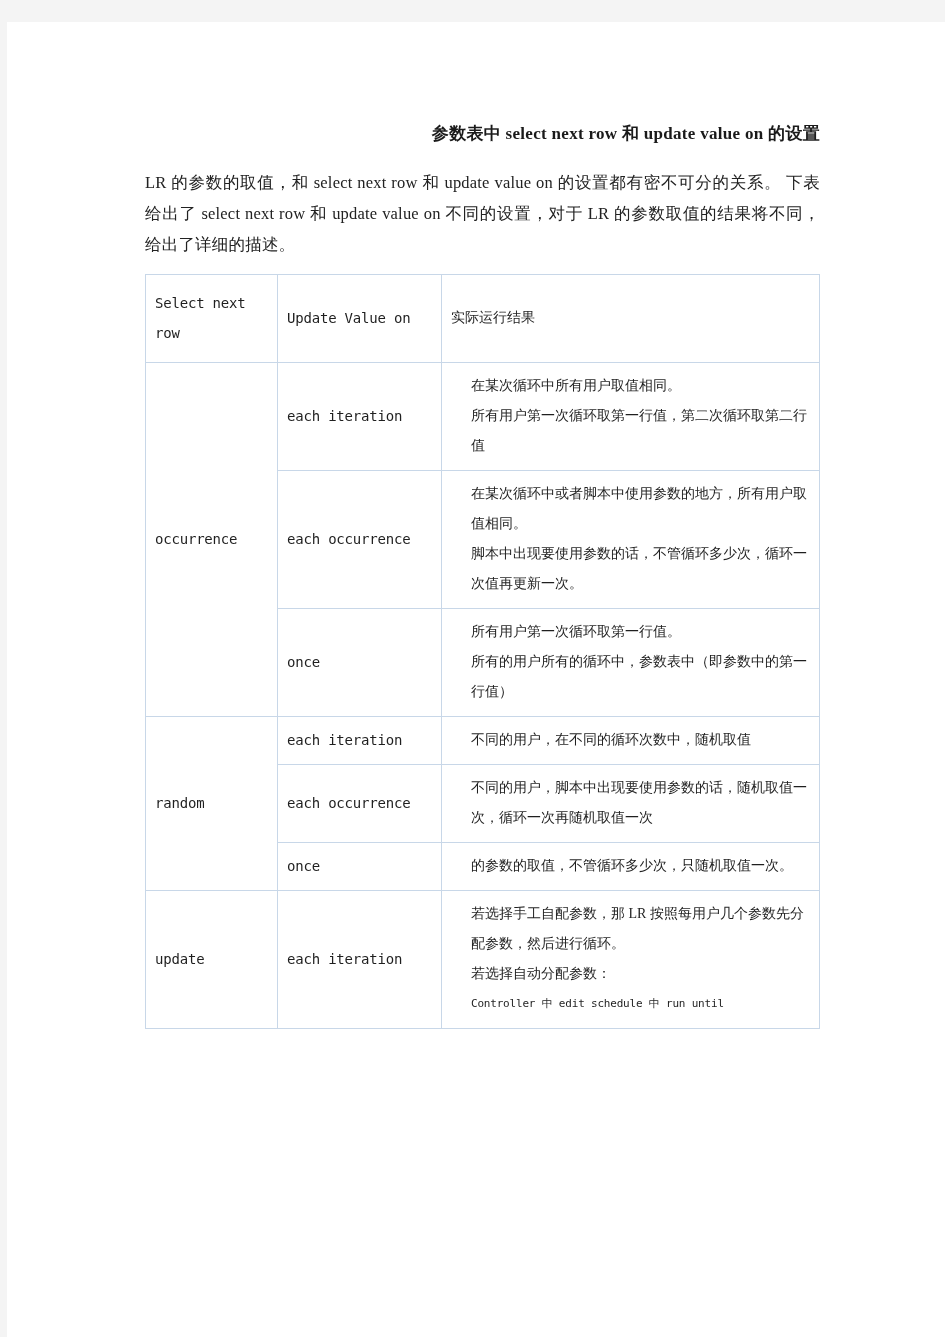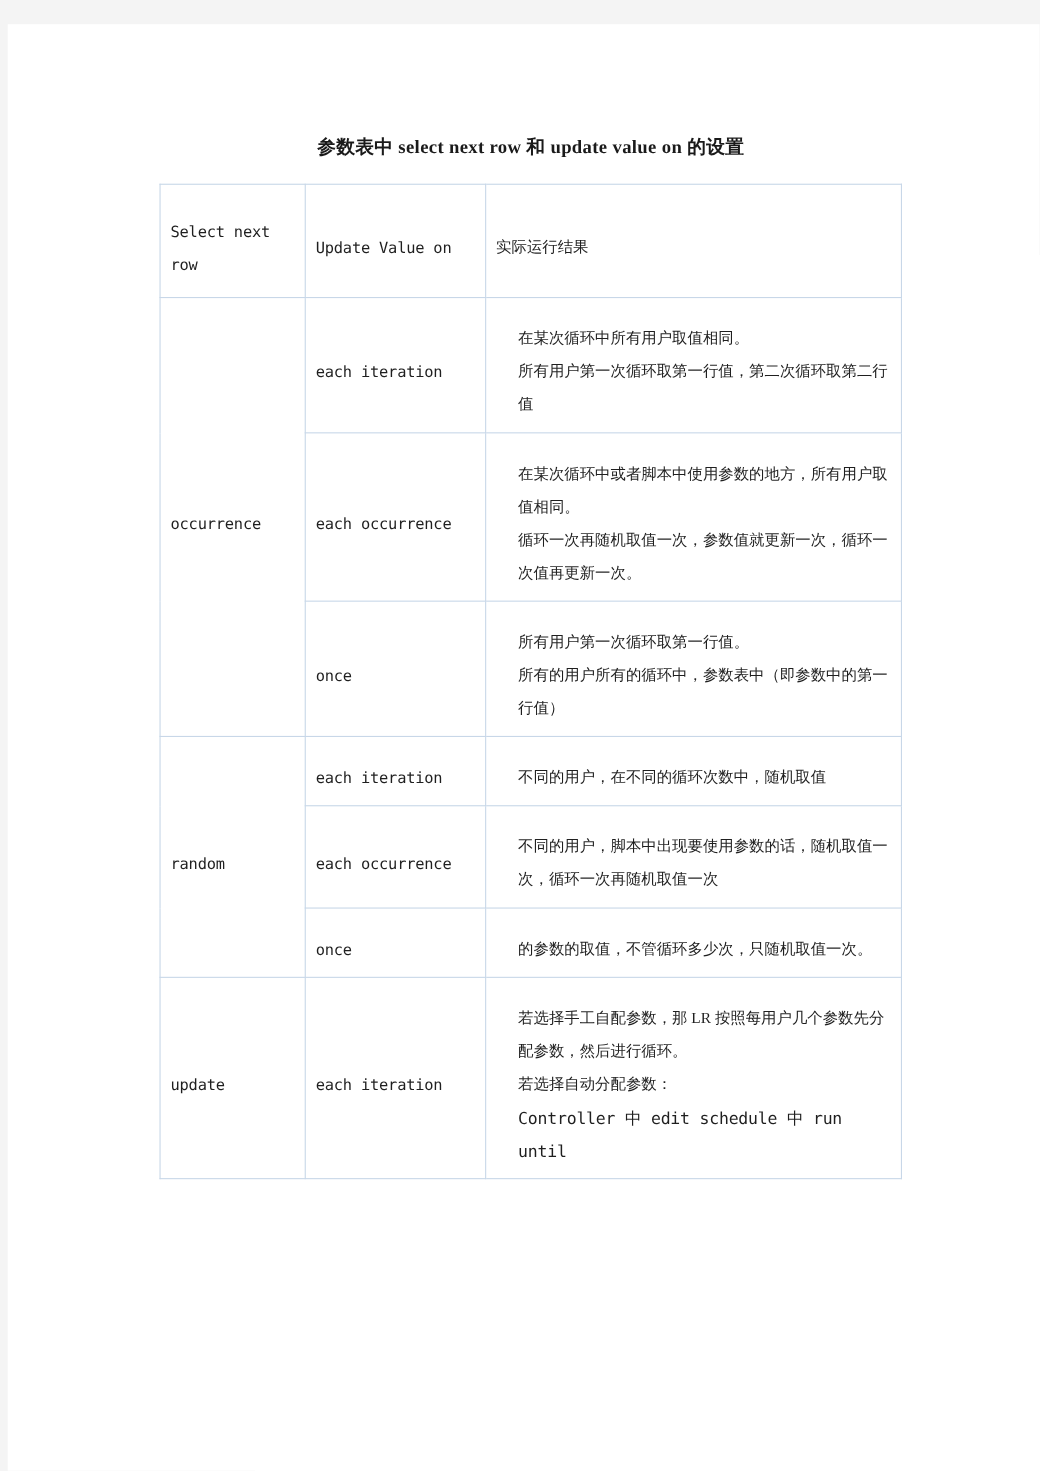--- a/index.html
+++ b/index.html
@@ -43,21 +43,21 @@
     height: 1315px;
     background: #ffffff;
   }
   .content {
     position: absolute;
     left: 138px;
     top: 100px;
     width: 675px;
   }
   .doc-title {
-    text-align: center;
+    text-align: right;
     font-weight: bold;
     font-size: 17px;
     color: #1a1a1a;
     letter-spacing: 0.3px;
     margin: 0 0 22px 0;
     font-family: "Liberation Serif", "DejaVu Serif", serif;
   }
   .intro {
     font-size: 16.5px;
     line-height: 31px;
@@ -68,21 +68,21 @@
   }
   table.param-table {
     border-collapse: collapse;
     width: 674px;
     table-layout: fixed;
     margin: 0;
   }
   table.param-table td {
     border: 1px solid #c8d7e8;
     vertical-align: middle;
-    padding: 23px 10px 9px 9px;
+    padding: 8px 10px 9px 9px;
     font-size: 14px;
     line-height: 30px;
     color: #1f1f1f;
   }
   col.c1 { width: 132px; }
   col.c2 { width: 164px; }
   col.c3 { width: 378px; }
   .hdr-c1, .hdr-c2 {
     font-family: "DejaVu Sans Mono", "Liberation Mono", monospace;
     font-size: 13.5px;
@@ -106,39 +106,40 @@
     vertical-align: middle;
   }
   td.desc-cell {
     font-size: 15px;
     line-height: 30px;
     vertical-align: middle;
   }
   td.desc-cell .line { display: block; margin-left: 20px; }
   td.desc-cell .line.mono-line {
     font-family: "DejaVu Sans Mono", "Liberation Mono", monospace;
-    font-size: 15px;
+    font-size: 11px;
     letter-spacing: -0.2px;
   }
   .header-row td {
     height: 70px;
   }
 </style>
 </head>
 <body>
 
 <div class="viewport">
   <div class="left-band"></div>
   <div class="top-band"></div>
 
   <div class="page">
     <div class="content">
 
       <h1 class="doc-title">参数表中 select next row 和 update value on 的设置</h1>
 
+      <p class="intro">LR 的参数的取值，和 select next row 和 update value on 的设置都有密不可分的关系。 下表给出了 select next row 和 update value on 不同的设置，对于 LR 的参数取值的结果将不同，给出了详细的描述。</p>
 
       <table class="param-table">
         <colgroup>
           <col class="c1">
           <col class="c2">
           <col class="c3">
         </colgroup>
         <tbody>
           <tr class="header-row">
             <td class="hdr-c1">Select next row</td>
@@ -151,21 +152,21 @@
             <td class="opt-cell">each iteration</td>
             <td class="desc-cell">
               <span class="line">在某次循环中所有用户取值相同。</span>
               <span class="line">所有用户第一次循环取第一行值，第二次循环取第二行值</span>
             </td>
           </tr>
           <tr>
             <td class="opt-cell">each occurrence</td>
             <td class="desc-cell">
               <span class="line">在某次循环中或者脚本中使用参数的地方，所有用户取值相同。</span>
-              <span class="line">循环一次再随机取值一次，参数值就更新一次，循环一次值再更新一次。</span>
+              <span class="line">脚本中出现要使用参数的话，不管循环多少次，循环一次值再更新一次。</span>
             </td>
           </tr>
           <tr>
             <td class="opt-cell">once</td>
             <td class="desc-cell">
               <span class="line">所有用户第一次循环取第一行值。</span>
               <span class="line">所有的用户所有的循环中，参数表中（即参数中的第一行值）</span>
             </td>
           </tr>
 

